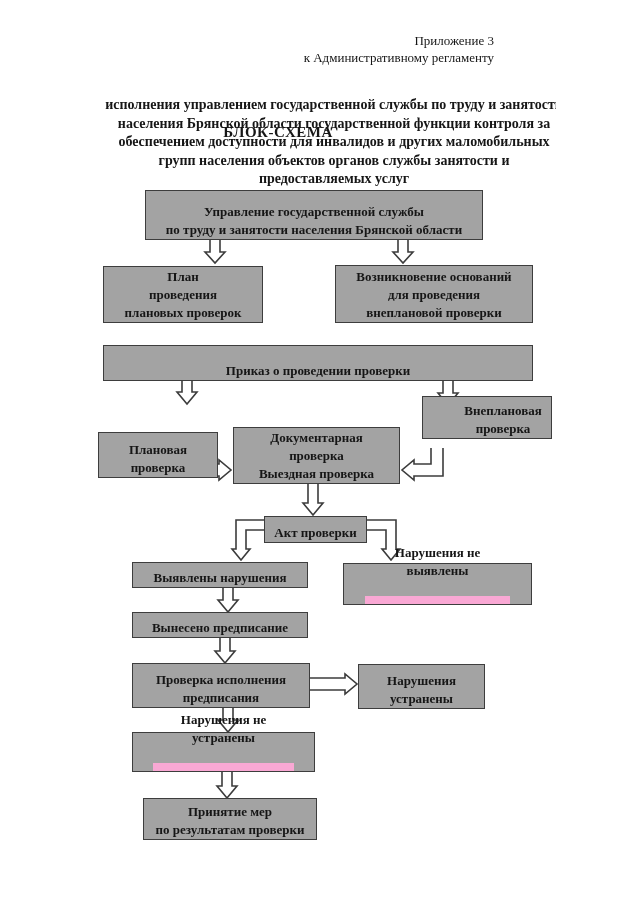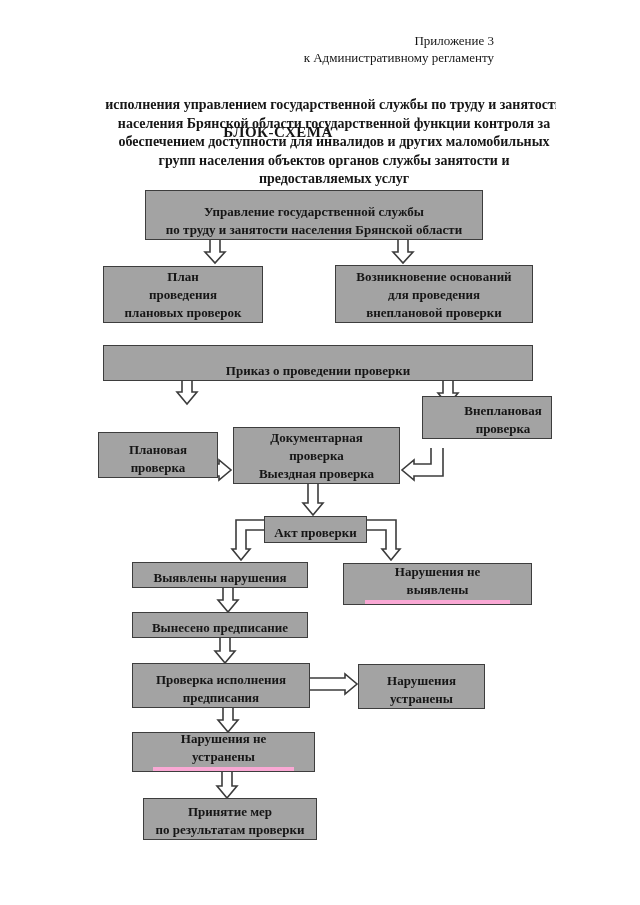--- a/index.html
+++ b/index.html
@@ -64,22 +64,22 @@
     justify-content: flex-end;
     text-align: center;
     font-size: 13px;
     font-weight: bold;
     line-height: 18px;
   }
   .box .lbl { white-space: pre-line; }
   .box .u-line2 {
     display: block;
     width: 78%;
-    border-bottom: 4px solid #f9a8d4;
-    padding-bottom: 1px;
+    border-bottom: 8px solid #f9a8d4;
+    padding-bottom: 16px;
   }
   
   .b-upravlenie            { left:145px; top:190px; width:338px; height:50px; }
   .b-plan                  { left:103px; top:266px; width:160px; height:57px; }
   .b-vozniknovenie         { left:335px; top:265px; width:198px; height:58px; }
   .b-prikaz                { left:103px; top:345px; width:430px; height:36px; }
   .b-planovaya             { left:98px;  top:404px; width:120px; height:46px;margin-top:28px; }
   .b-vneplanovaya          { left:422px; top:396px; width:130px; height:43px;padding-left:32px; }
   .b-dokumentarnaya        { left:233px; top:427px; width:167px; height:57px; }
   .b-akt                   { left:264px; top:516px; width:103px; height:27px; }

